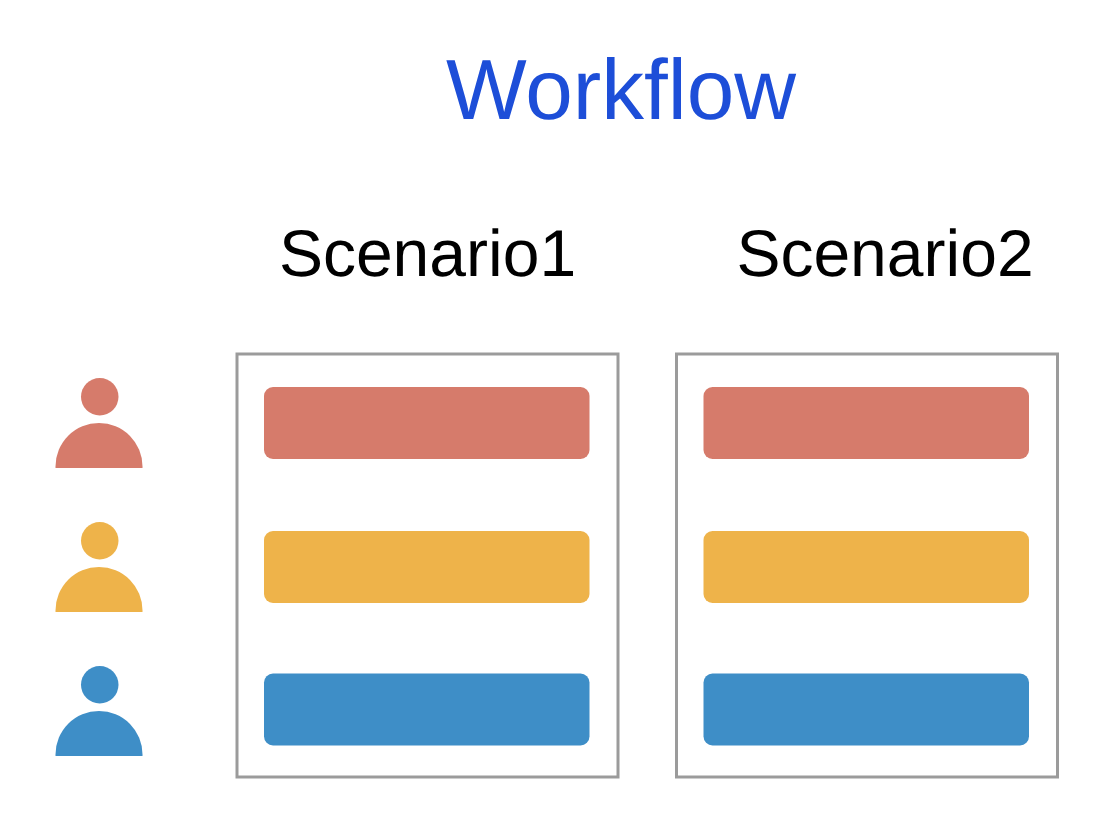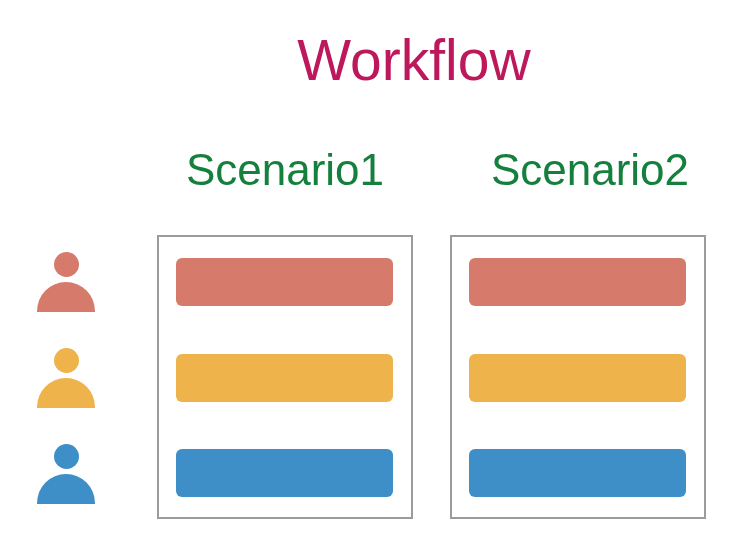--- a/index.html
+++ b/index.html
@@ -13,30 +13,30 @@
     position: relative;
     width: 740px; height: 543px;
     background: #ffffff;
   }
   .title {
     position: absolute;
     left: 414px; top: 31px;
     transform: translateX(-50%);
     font-size: 57px;
     line-height: 1.05;
-    color: #be185d;
+    color: #1d4ed8;
     white-space: nowrap;
   }
   .col-label {
     position: absolute;
     top: 147px;
     transform: translateX(-50%);
     font-size: 44px;
     line-height: 1.05;
-    color: #15803d;
+    color: #000000;
     white-space: nowrap;
   }
   .col-label.c1 { left: 285px; }
   .col-label.c2 { left: 578px; margin-left: 12px; }
 
   .scenario-box {
     position: absolute;
     top: 235px;
     width: 252px; height: 280px;
     border: 2px solid;

